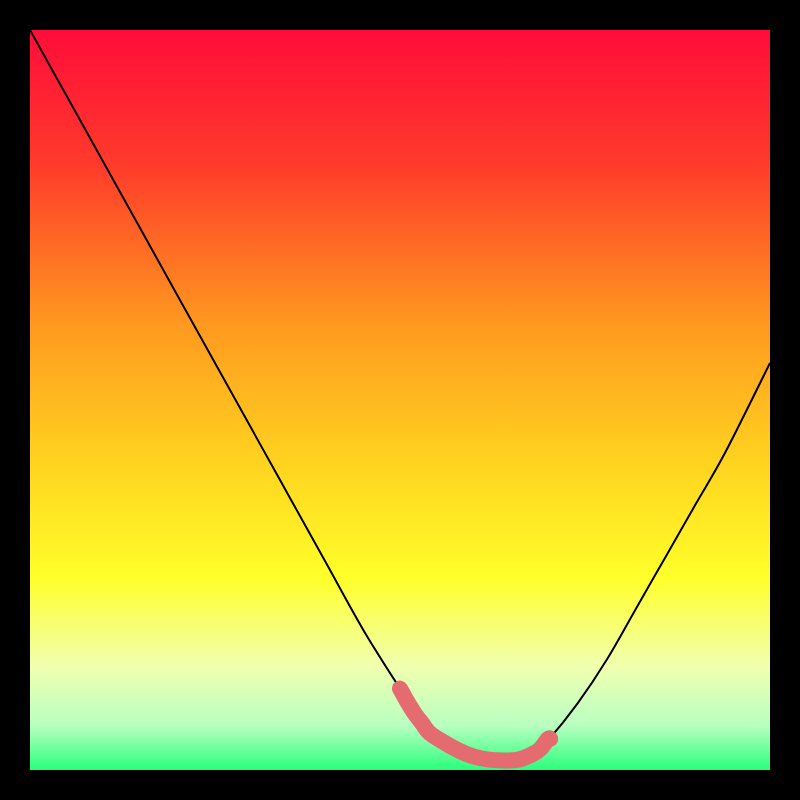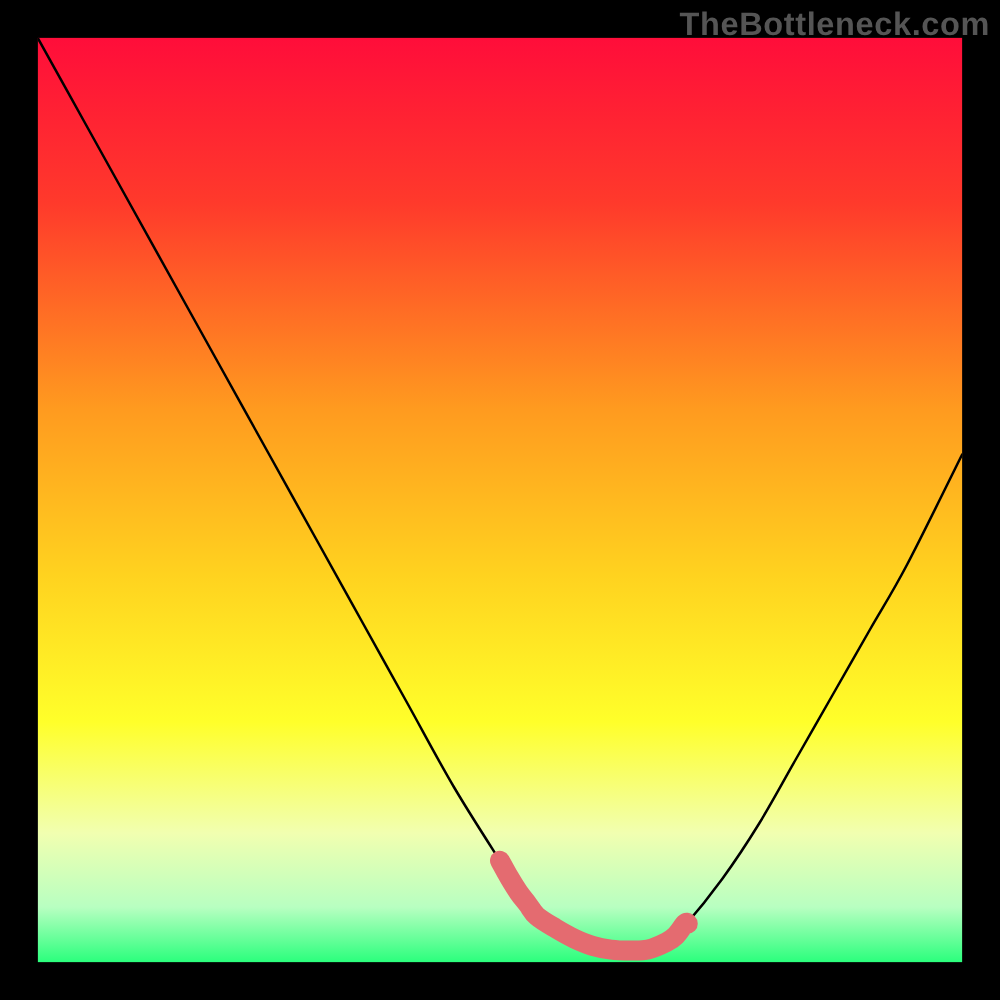--- a/index.html
+++ b/index.html
@@ -37,21 +37,20 @@
   .plot svg {
     display: block;
     width: 740px;
     height: 740px;
   }
 </style>
 </head>
 <body>
 
 <div class="wrap">
-  <div class="watermark">TheBottleneck.com</div>
 
   <div class="plot">
     <svg id="plot-svg" viewBox="0 0 740 740" preserveAspectRatio="none">
       <defs>
         <linearGradient id="bg-grad" x1="0" y1="0" x2="0" y2="1">
             <stop offset="0%" stop-color="#ff0d3a"></stop>
             <stop offset="18%" stop-color="#ff3a2b"></stop>
             <stop offset="40%" stop-color="#ff9a1f"></stop>
             <stop offset="57.99999999999999%" stop-color="#ffd21f"></stop>
             <stop offset="74%" stop-color="#ffff2a"></stop>

